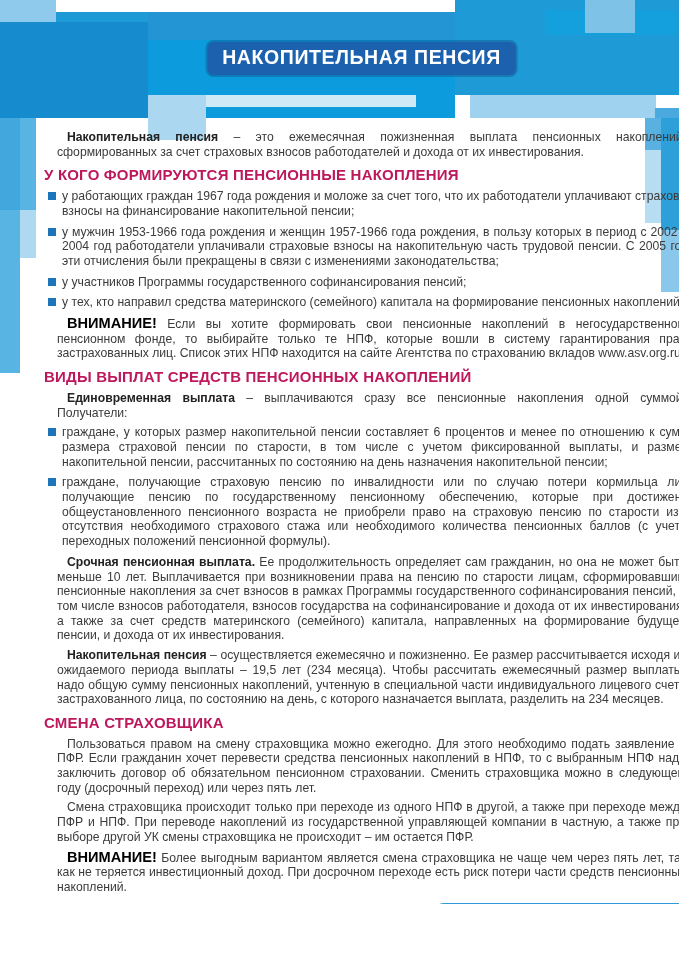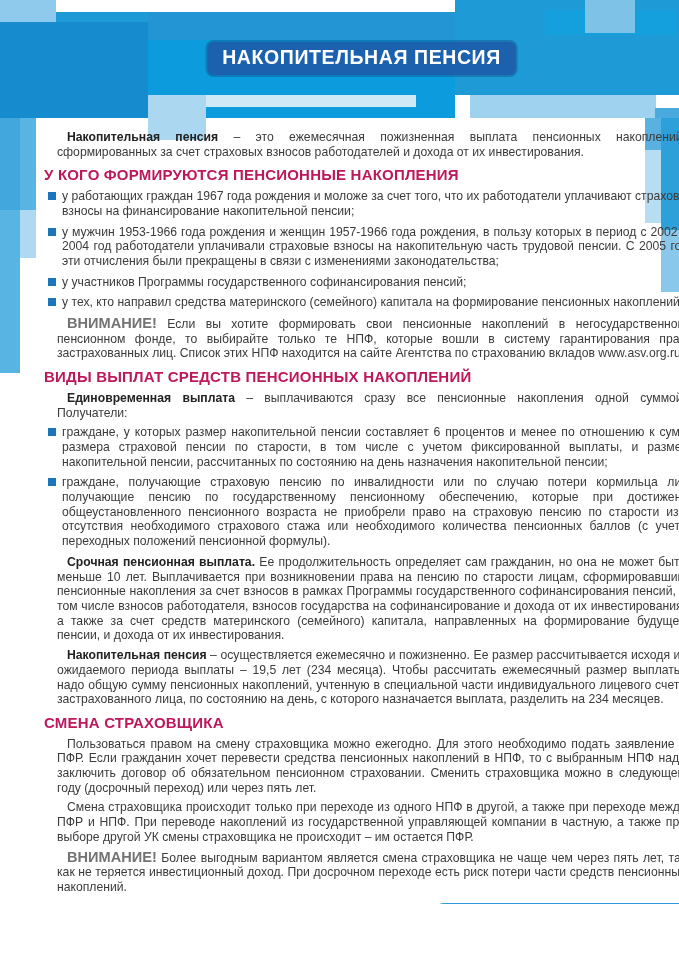--- a/index.html
+++ b/index.html
@@ -48,21 +48,21 @@
   .content {
     position:absolute; left:44px; right:24px; top:130px;
     color:#3b3b3b; font-size:12.2px; line-height:14.7px; text-align:justify;
   }
   .para { margin:0 13px 5px; text-indent:10px; }
   .lead { font-weight:bold; color:#222222; }
   .sec-heading {
     color:#be185d; font-size:15px; font-weight:bold;
     margin:9px 0 6px; text-align:left; letter-spacing:0.2px;
   }
-  .attn-lead { color:#737373; font-weight:bold; font-size:14.6px; }
+  .attn-lead { color:#000000; font-weight:bold; font-size:14.6px; }
   ul.bullets { list-style:none; margin:0 4px 3px; padding:0; }
   ul.bullets li { position:relative; padding-left:14px; margin:0 0 6px; }
   .sq {
     position:absolute; left:0; top:3px; width:8px; height:8px;
     background:#1c74ba; display:block;
   }
   .btn-row { text-align:right; margin-top:8px; }
   .more-btn {
     display:inline-block; background:linear-gradient(#2f9cda,#1480c6);
     color:#ffffff; font-weight:bold; font-size:13px;

